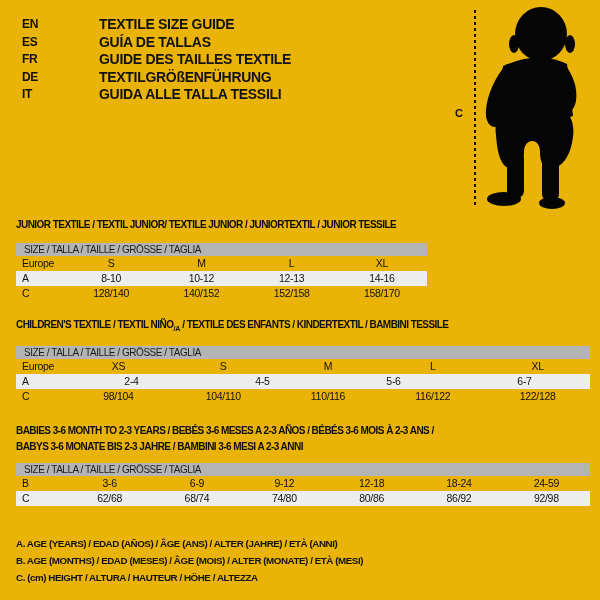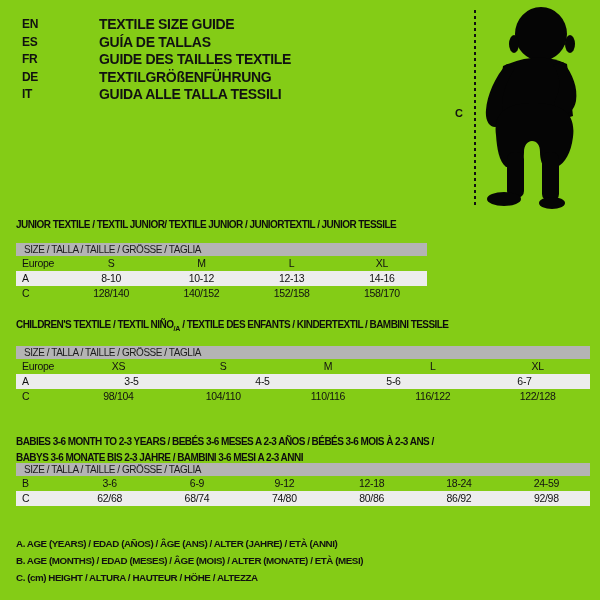--- a/index.html
+++ b/index.html
@@ -1,35 +1,35 @@
 <!DOCTYPE html>
 <html><head>
 <meta charset="utf-8">
 <style>
   html,body{margin:0;padding:0;background:#fff;}
   body{width:600px;height:600px;font-family:"Liberation Sans",sans-serif;color:#111;}
-  .canvas{position:relative;width:600px;height:600px;background:#84cc16;overflow:hidden;}
+  .canvas{position:relative;width:600px;height:600px;background:#eab308;overflow:hidden;}
 
   
   .langs{position:absolute;left:22px;top:16px;}
   .lang-row{display:flex;line-height:17.5px;}
   .lang-code{width:37px;font-weight:bold;font-size:12px;letter-spacing:-0.3px;}
   .lang-title{font-weight:bold;font-size:14px;letter-spacing:-0.3px;white-space:nowrap;margin-left:40px;}
 
   
   .dash-line{position:absolute;left:474px;top:10px;width:2px;height:198px;
     background:repeating-linear-gradient(to bottom,#111 0 3px,transparent 3px 6px);}
   .c-label{position:absolute;left:455px;top:107px;font-weight:bold;font-size:11px;}
   .baby{position:absolute;left:483px;top:4px;}
 
   
   .heading{position:absolute;left:16px;font-weight:bold;font-size:10px;
     letter-spacing:-0.55px;line-height:16px;white-space:nowrap;color:#0d0d0d;}
   .heading sub{font-size:7px;letter-spacing:-0.2px;}
-  #h1{top:217px;} #h2{top:317px;} #h3{top:434px;}
+  #h1{top:217px;} #h2{top:317px;} #h3{top:423px;}
 
   
   .tbl{position:absolute;left:16px;}
   #t1{top:243px;width:411px;} #t2{top:346px;width:574px;} #t3{top:463px;width:574px;}
   .size-bar{height:13px;line-height:13px;background:#b4b4b4;font-size:10px;
     letter-spacing:-0.45px;padding-left:8px;color:#1c1c1c;white-space:nowrap;}
   .trow{display:flex;height:15px;line-height:15px;font-size:10.5px;letter-spacing:-0.3px;}
   .trow.shaded{background:#ededed;}
   .cell{overflow:hidden;}
   .cell.label{width:50px;padding-left:6px;box-sizing:border-box;text-align:left;}
@@ -130,21 +130,21 @@
       <div class="trow">
         <div class="cell label">Europe</div>
         <div class="cell val">XS</div>
         <div class="cell val">S</div>
         <div class="cell val">M</div>
         <div class="cell val">L</div>
         <div class="cell val">XL</div>
       </div>
       <div class="trow shaded" style="background: rgb(237, 237, 237);">
         <div class="cell label">A</div>
-        <div class="cell val">3-5</div>
+        <div class="cell val">2-4</div>
         <div class="cell val">4-5</div>
         <div class="cell val">5-6</div>
         <div class="cell val">6-7</div>
       </div>
       <div class="trow">
         <div class="cell label">C</div>
         <div class="cell val">98/104</div>
         <div class="cell val">104/110</div>
         <div class="cell val">110/116</div>
         <div class="cell val">116/122</div>

